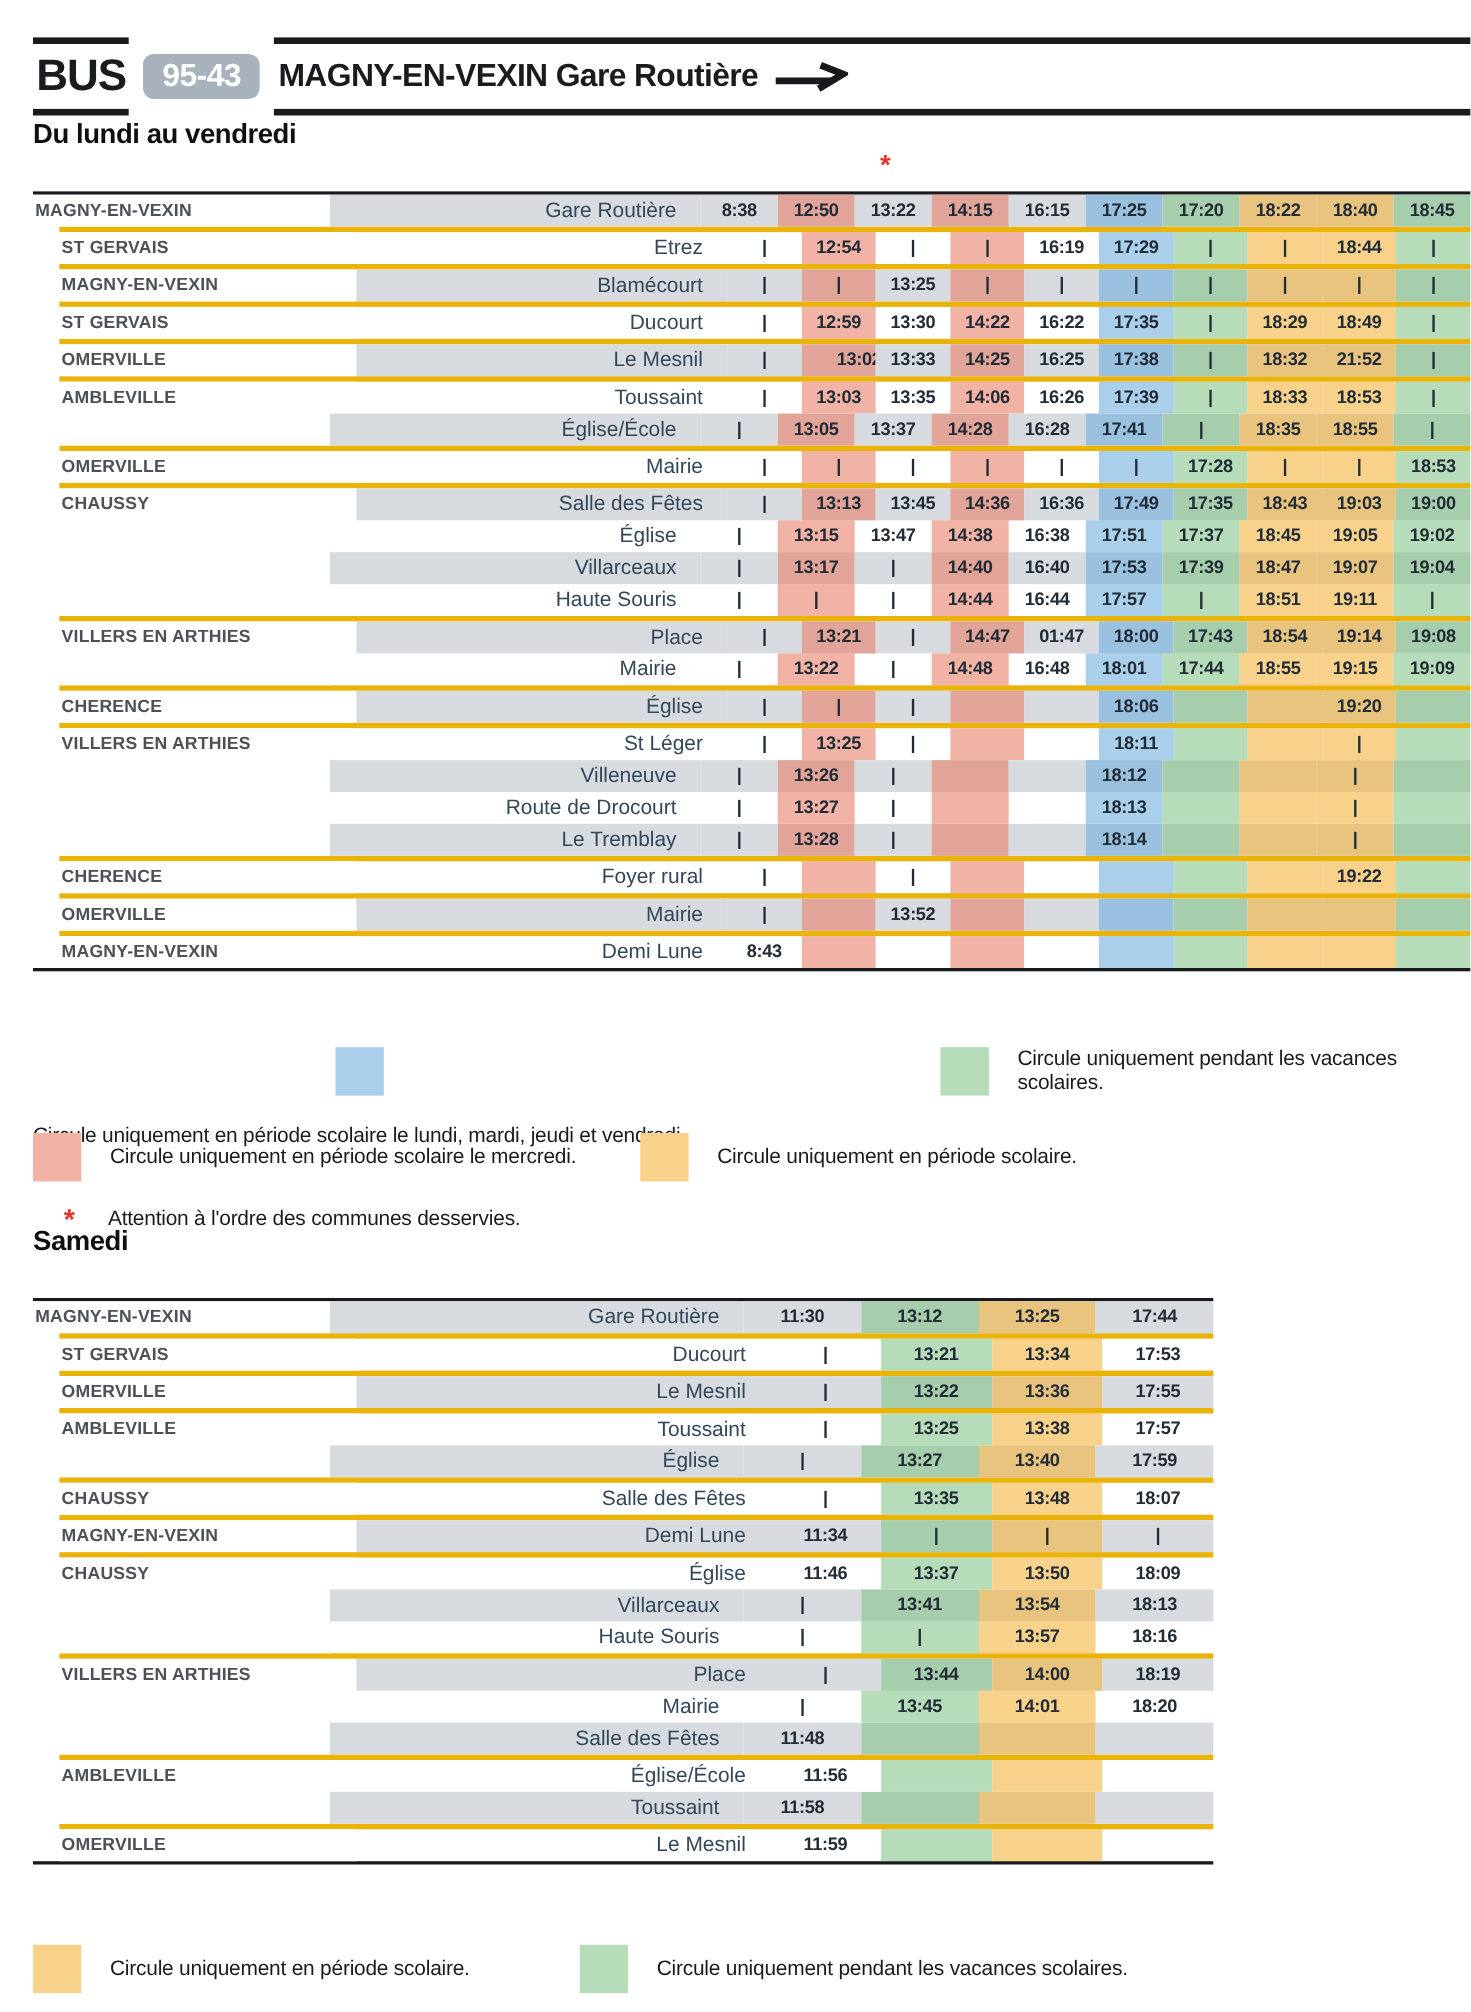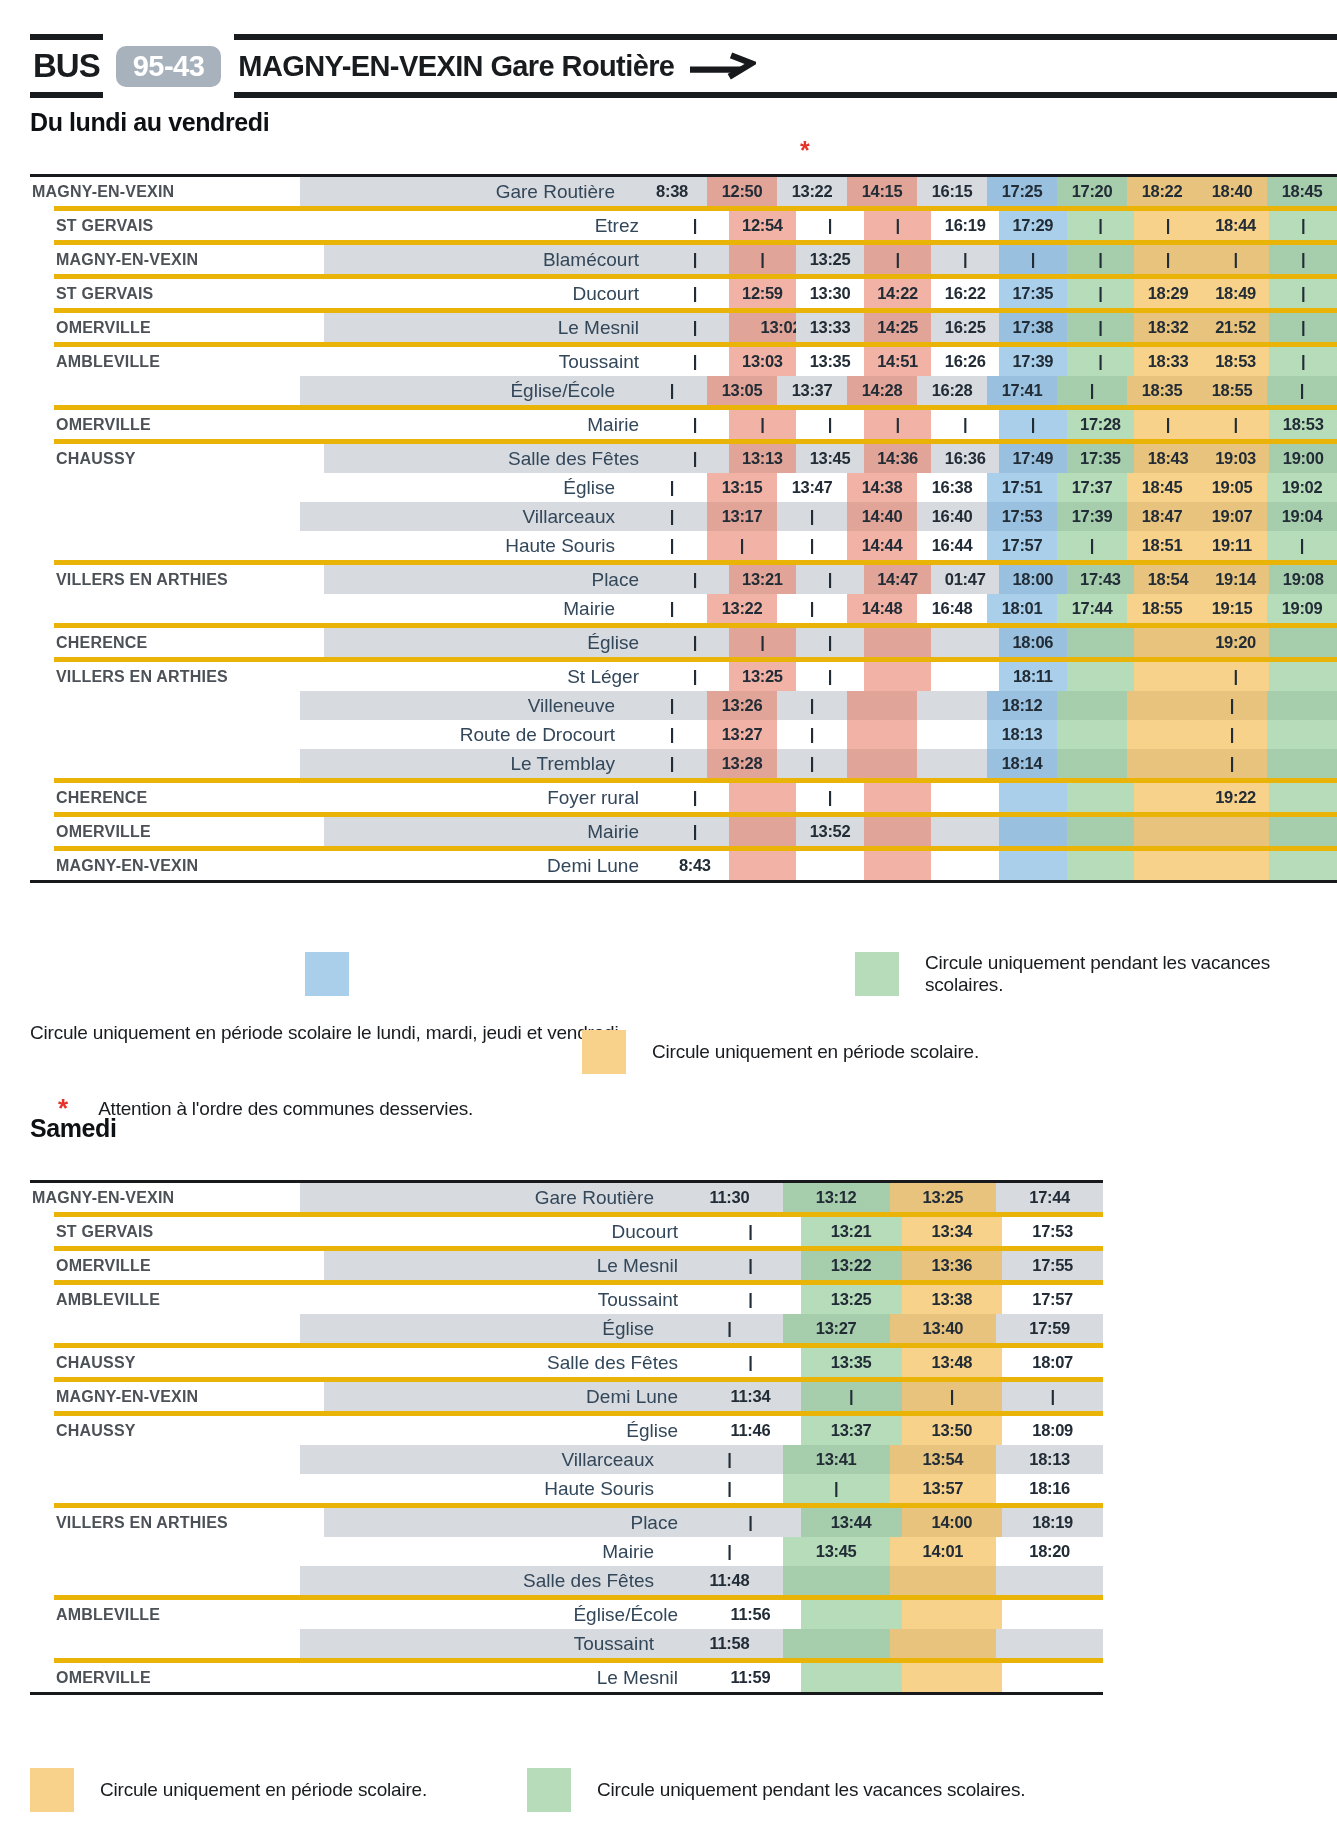--- a/index.html
+++ b/index.html
@@ -2,21 +2,21 @@
 <html style="--stripe: #d7dade; --badge: #a7b2bd; --red: #e5332a; --commune: #4b5157; --stop: #33475a; --time: #222c36;"><head>
 <meta charset="utf-8">
 <style>
   html,body{margin:0;padding:0;background:#fff;}
   .page{position:relative;width:1337px;height:1829px;background:#fff;overflow:hidden;
         font-family:"Liberation Sans", sans-serif;color:#191c1f;}
 
   
   .header{position:absolute;top:34px;left:30px;right:0;display:flex;gap:13px;align-items:stretch;}
   .bus-block{border-top:6px solid #191c1f;border-bottom:6px solid #191c1f;display:flex;align-items:center;
-             font-size:33px;font-weight:bold;padding:7px 3px;letter-spacing:-1px;}
+             font-size:40px;font-weight:bold;padding:7px 3px;letter-spacing:-1px;}
   .badge{align-self:center;background:var(--badge,#a7b2bd);color:#fff;font-weight:bold;font-size:29px;
          padding:4px 17px;border-radius:10px;letter-spacing:-0.5px;}
   .title-block{flex:1;border-top:6px solid #191c1f;border-bottom:6px solid #191c1f;display:flex;
                align-items:center;gap:16px;font-size:29px;font-weight:bold;white-space:nowrap;
                letter-spacing:-0.6px;padding:7px 0 7px 4px;overflow:hidden;}
   .arrow{width:66px;height:28px;flex:0 0 auto;}
 
   
   .section-title{position:absolute;left:30px;margin:0;font-size:25px;font-weight:bold;color:#0e1114;letter-spacing:-0.4px;}
   #weekday-title{top:108px;}
@@ -143,21 +143,21 @@
         <div class="cell time striped" style="background-image: linear-gradient(rgba(243, 180, 62, 0.6), rgba(243, 180, 62, 0.6));">18:32</div>
         <div class="cell time striped" style="background-image: linear-gradient(rgba(243, 180, 62, 0.6), rgba(243, 180, 62, 0.6));">21:52</div>
         <div class="cell time striped" style="background-image: linear-gradient(rgba(133, 197, 138, 0.6), rgba(133, 197, 138, 0.6));">|</div>
       </div>
       <div class="trow odd group-start">
         <div class="cell commune">AMBLEVILLE</div>
         <div class="cell stop striped">Toussaint</div>
         <div class="cell time striped">|</div>
         <div class="cell time striped" style="background-image: linear-gradient(rgba(232, 128, 105, 0.6), rgba(232, 128, 105, 0.6));">13:03</div>
         <div class="cell time striped">13:35</div>
-        <div class="cell time striped" style="background-image: linear-gradient(rgba(232, 128, 105, 0.6), rgba(232, 128, 105, 0.6));">14:51</div>
+        <div class="cell time striped" style="background-image: linear-gradient(rgba(232, 128, 105, 0.6), rgba(232, 128, 105, 0.6));">14:06</div>
         <div class="cell time striped">16:26</div>
         <div class="cell time striped" style="background-image: linear-gradient(rgba(112, 175, 222, 0.6), rgba(112, 175, 222, 0.6));">17:39</div>
         <div class="cell time striped" style="background-image: linear-gradient(rgba(133, 197, 138, 0.6), rgba(133, 197, 138, 0.6));">|</div>
         <div class="cell time striped" style="background-image: linear-gradient(rgba(243, 180, 62, 0.6), rgba(243, 180, 62, 0.6));">18:33</div>
         <div class="cell time striped" style="background-image: linear-gradient(rgba(243, 180, 62, 0.6), rgba(243, 180, 62, 0.6));">18:53</div>
         <div class="cell time striped" style="background-image: linear-gradient(rgba(133, 197, 138, 0.6), rgba(133, 197, 138, 0.6));">|</div>
       </div>
       <div class="trow even">
         <div class="cell commune"></div>
         <div class="cell stop striped">Église/École</div>
@@ -385,20 +385,24 @@
     </div>
 
   <div class="legend-item" id="legend-mljv">
     <span class="swatch" style="background: rgb(169, 207, 235);"></span>
     <span class="legend-text">Circule uniquement en période scolaire le lundi, mardi, jeudi et vendredi.</span>
   </div>
   <div class="legend-item" id="legend-vac-week">
     <span class="swatch" style="background: rgb(182, 220, 185);"></span>
     <span class="legend-text">Circule uniquement pendant les vacances scolaires.</span>
   </div>
+  <div class="legend-item" id="legend-wed">
+    <span class="swatch" style="background: rgb(242, 179, 165);"></span>
+    <span class="legend-text">Circule uniquement en période scolaire le mercredi.</span>
+  </div>
   <div class="legend-item" id="legend-school-week">
     <span class="swatch" style="background: rgb(248, 210, 139);"></span>
     <span class="legend-text">Circule uniquement en période scolaire.</span>
   </div>
 
   <div class="note">
     <span class="symbol">*</span>
     <span class="legend-text">Attention à l'ordre des communes desservies.</span>
   </div>
 

